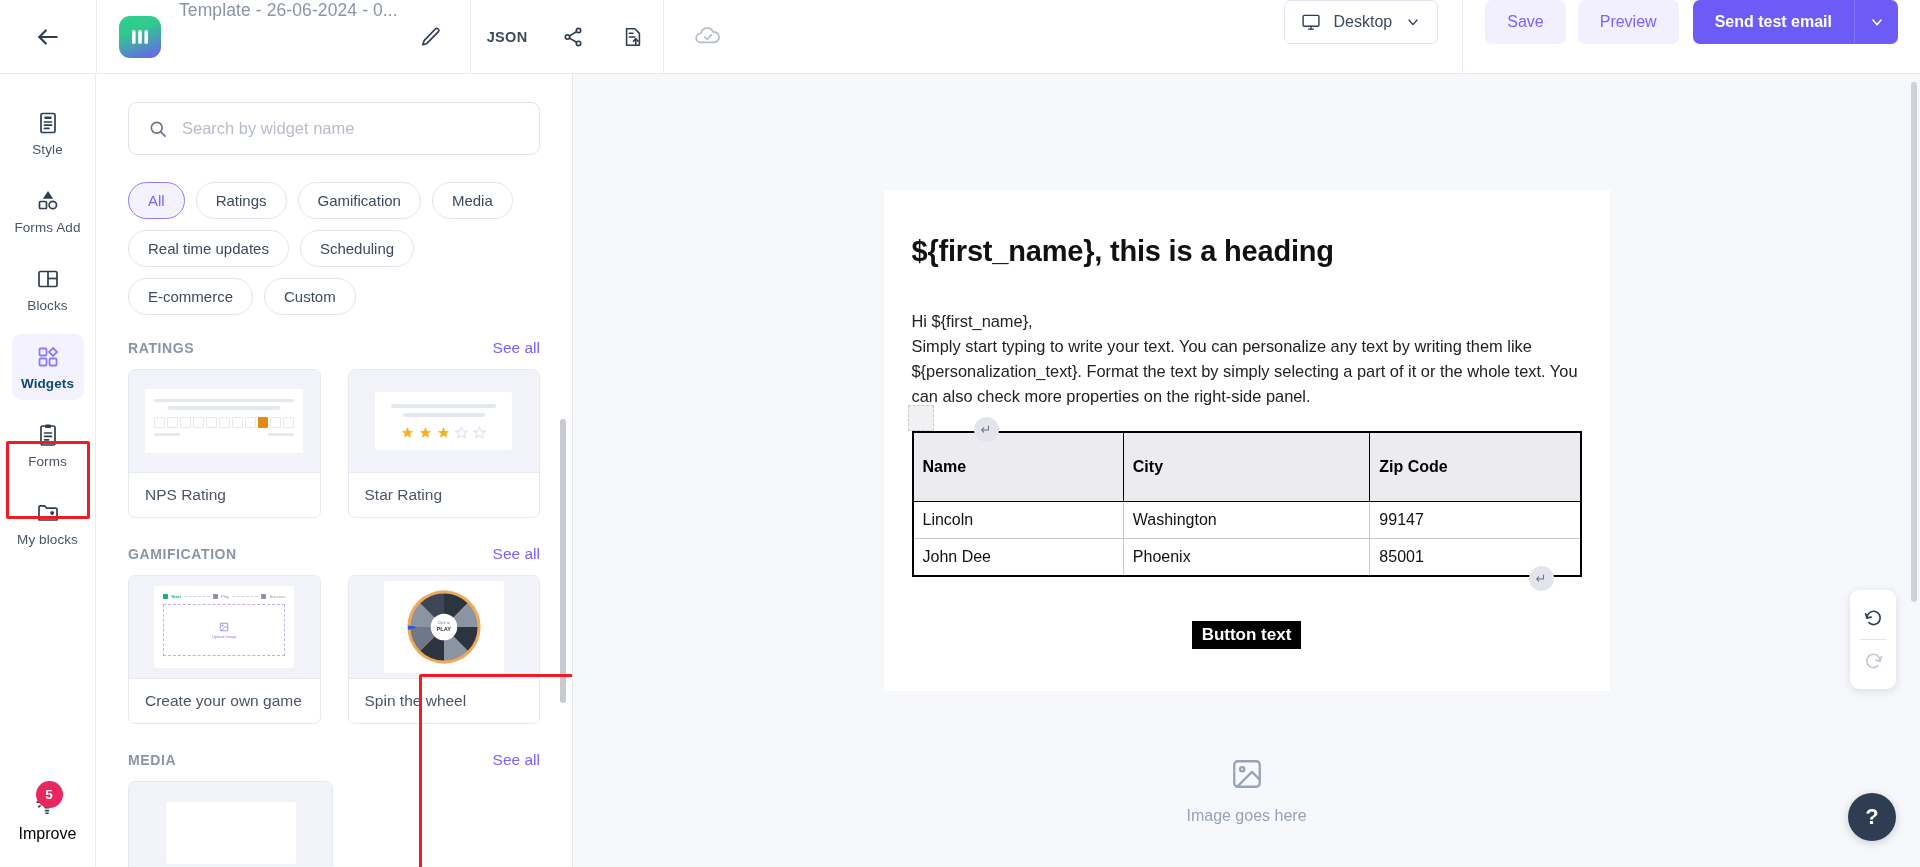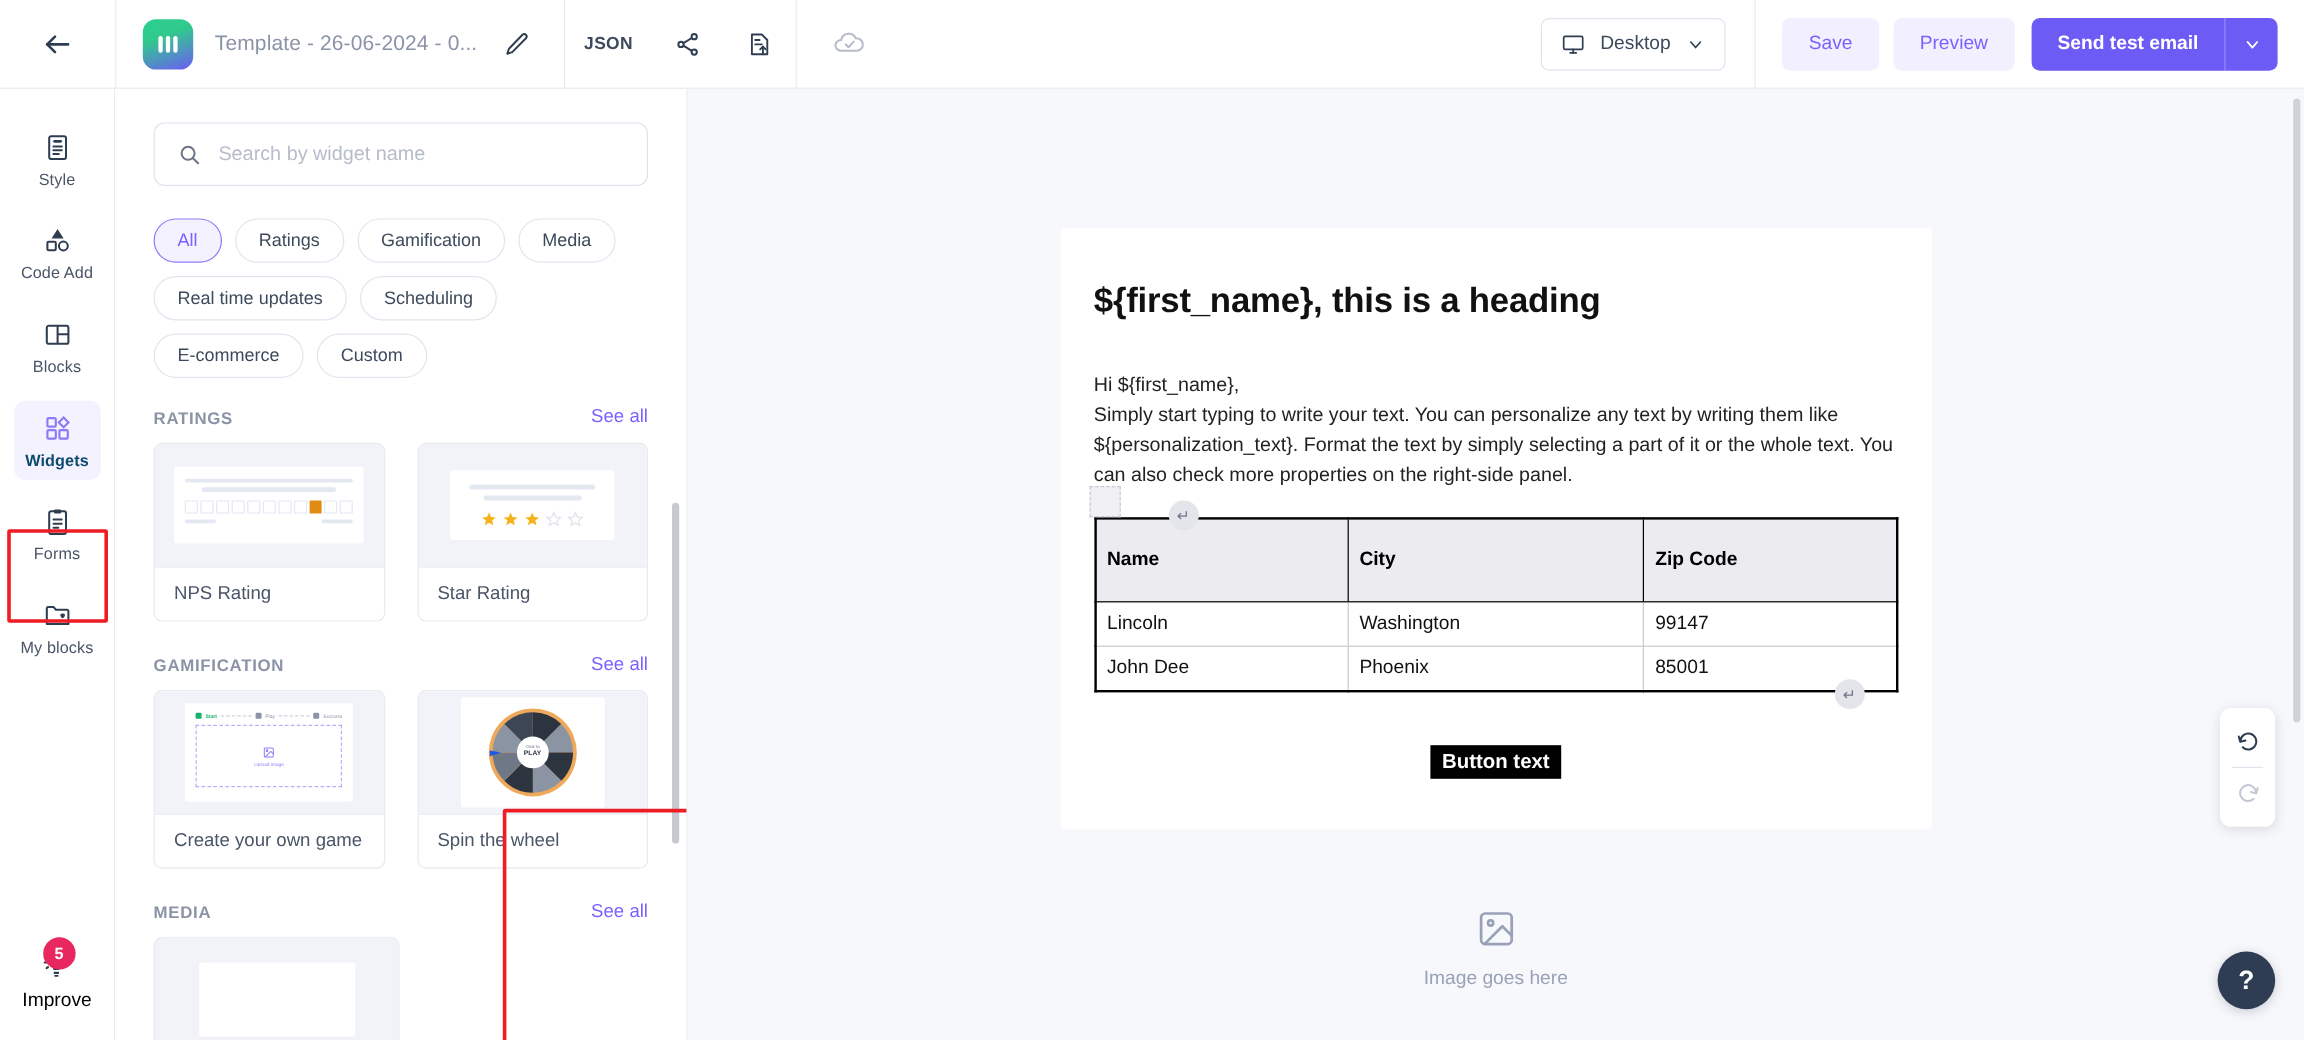--- a/index.html
+++ b/index.html
@@ -10,21 +10,21 @@
     overflow: hidden;
   }
 
   #app { position: relative; width: 1920px; height: 867px; display: flex; flex-direction: column; }
 
   
   .topbar {
     height: 74px; min-height: 74px;
     background: #ffffff;
     border-bottom: 1px solid #e8eaf0;
-    display: flex; align-items: center;
+    display: flex; 
     position: relative; z-index: 40;
   }
   .tb-back {
     width: 96px; height: 74px;
     display: flex; align-items: center; justify-content: center;
     cursor: pointer;
   }
   .tb-divider { width: 1px; height: 74px; background: #e8eaf0; }
   .tb-logo-wrap { padding: 0 18px 0 22px; display: flex; align-items: center; }
   .tb-logo {
@@ -376,21 +376,21 @@
       </div>
 
       <div class="rail-item">
         <span>
           <svg width="24" height="24" viewBox="0 0 24 24" fill="none" stroke="#2f3d52" stroke-width="1.7">
             <polygon points="12,3.5 15.5,9 8.5,9" fill="#2f3d52"></polygon>
             <rect x="3.5" y="12.5" width="7" height="7" rx="1"></rect>
             <circle cx="16.8" cy="16" r="3.7"></circle>
           </svg>
         </span>
-        <span class="rail-lbl">Code Add</span>
+        <span class="rail-lbl">Forms Add</span>
       </div>
 
       <div class="rail-item">
         <span>
           <svg width="24" height="24" viewBox="0 0 24 24" fill="none" stroke="#2f3d52" stroke-width="1.7" stroke-linejoin="round">
             <rect x="3" y="4.5" width="18" height="15" rx="1.6"></rect>
             <line x1="12" y1="4.5" x2="12" y2="19.5"></line>
               <line x1="12" y1="11.5" x2="21" y2="11.5"></line>
           </svg>
         </span>

